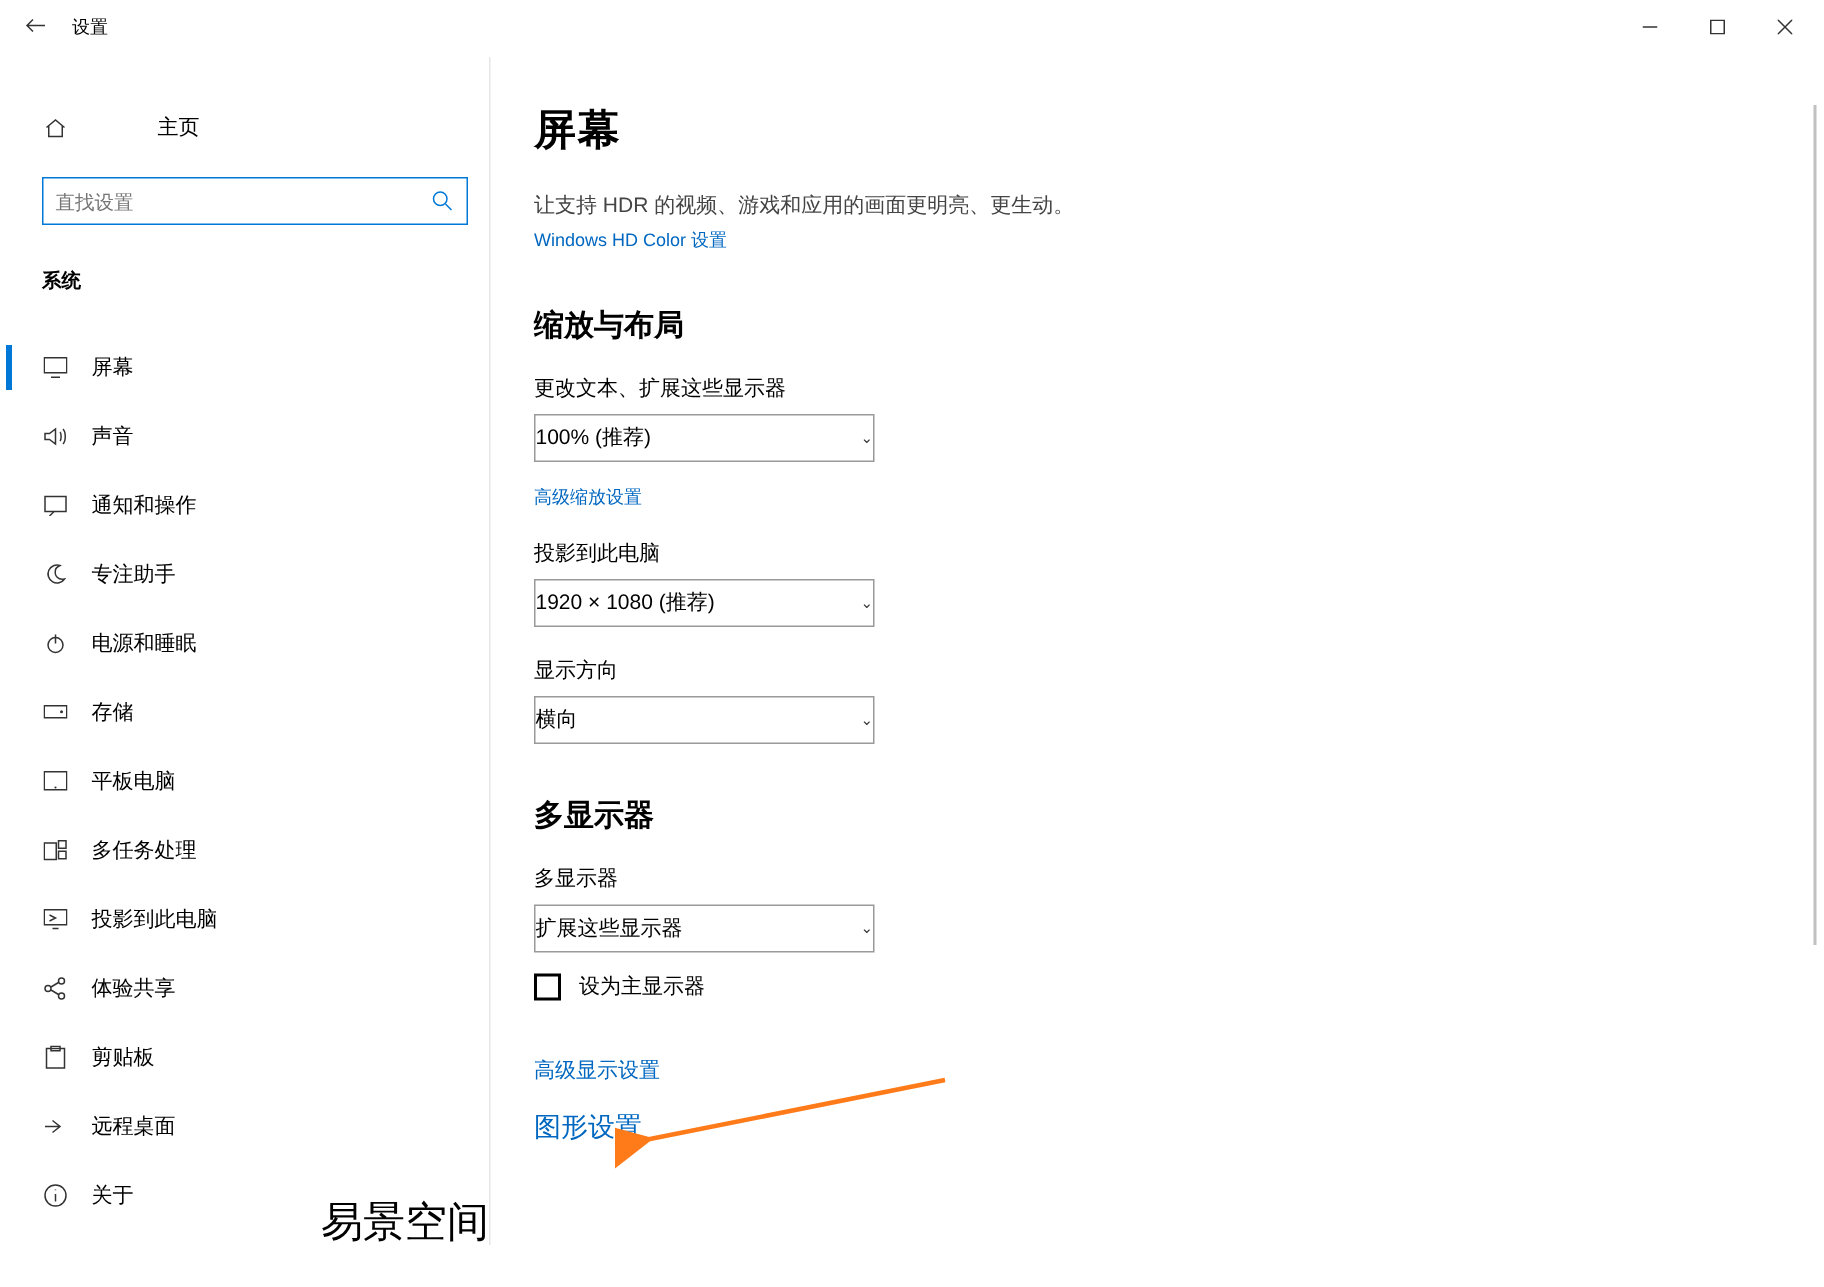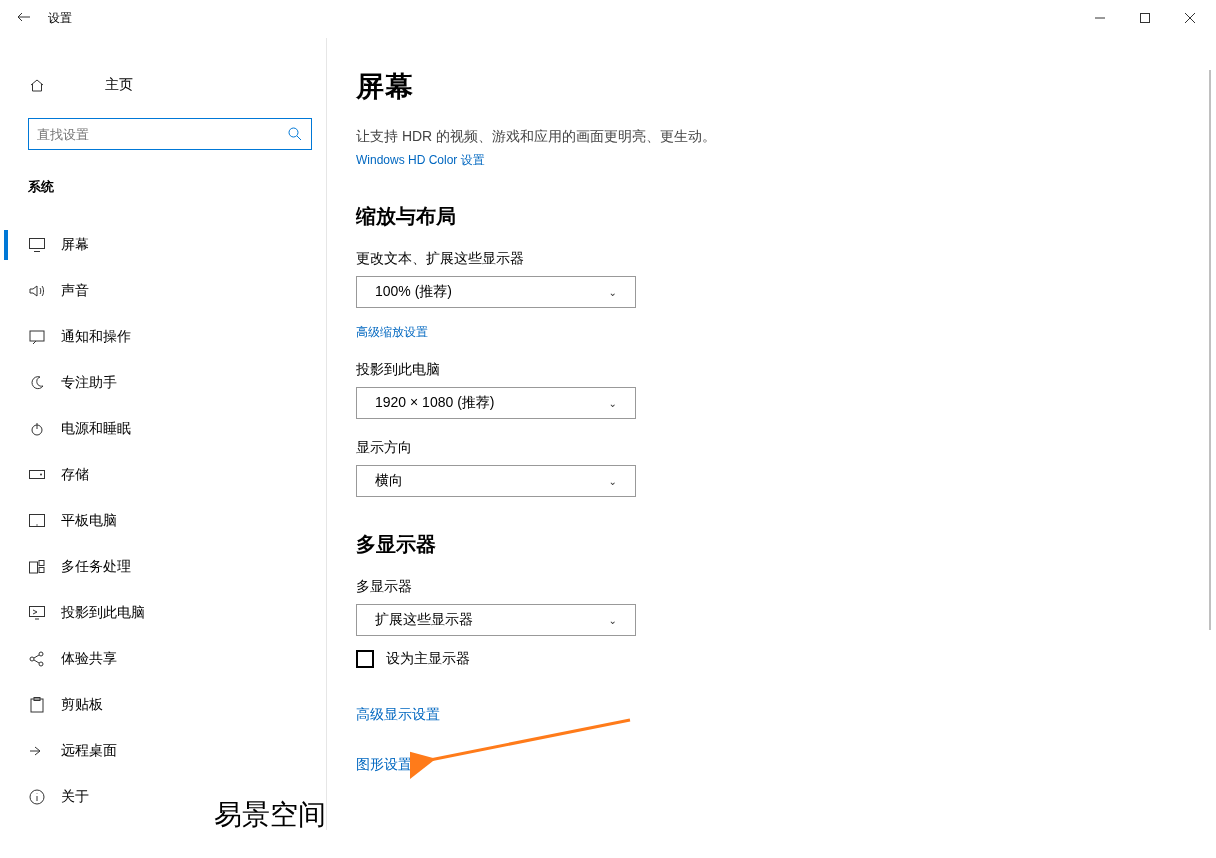--- a/index.html
+++ b/index.html
@@ -32,28 +32,28 @@
 
   
   .content { flex:1; position:relative; padding:34px 0 0 30px; overflow:hidden; }
   .content::before { content:""; position:absolute; left:0; top:4px; bottom:4px; width:1px; background:#e6e6e6; }
   .h1 { font-size:28px; font-weight:600; letter-spacing:1px; }
   .h2 { font-size:20px; font-weight:400; margin-top:8px; }
   .desc { font-size:14px; color:#444; margin-top:22px; }
   .link { font-size:12px; color:#0067c0; margin-top:6px; display:inline-block; }
   .section-h { font-size:20px; font-weight:600; margin-top:34px; }
   .field-label { font-size:14px; margin-top:20px; }
-  .select { margin-top:8px; width:280px; height:32px; border:1px solid #999; display:flex; align-items:center; justify-content:space-between; padding:0 18px; font-size:14px; }
+  .select { margin-top:8px; width:227px; height:32px; border:1px solid #999; display:flex; align-items:center; justify-content:space-between; padding:0 0; font-size:14px; }
   .select .chev { font-size:10px; color:#333; }
   .linkblock { margin-top:14px; }
   .cb-row { display:flex; align-items:center; margin-top:14px; }
   .cb { width:18px; height:18px; border:2px solid #000; }
   .cb-row .lab { margin-left:12px; font-size:14px; }
   .linkrow { margin-top:38px; font-size:14px; color:#0067c0; }
-  .linkrow2 { margin-top:32px; font-size:14px; color:#0067c0; }
+  .linkrow2 { margin-top:16px; font-size:18px; color:#0067c0; }
 
   .watermark { position:absolute; right:0px; bottom:0px; font-size:28px; font-family: "SimSun","STKaiti",serif; color:#000; }
   .scrollbar { position:absolute; right:1px; top:36px; width:2px; height:560px; background:#c0c0c0; }
 
   
   .arrow-svg { position:absolute; left:406px; top:708px; width:230px; height:90px; pointer-events:none; }
 
   
   .ico-stroke { stroke:#333; stroke-width:1; fill:none; }
 </style>

